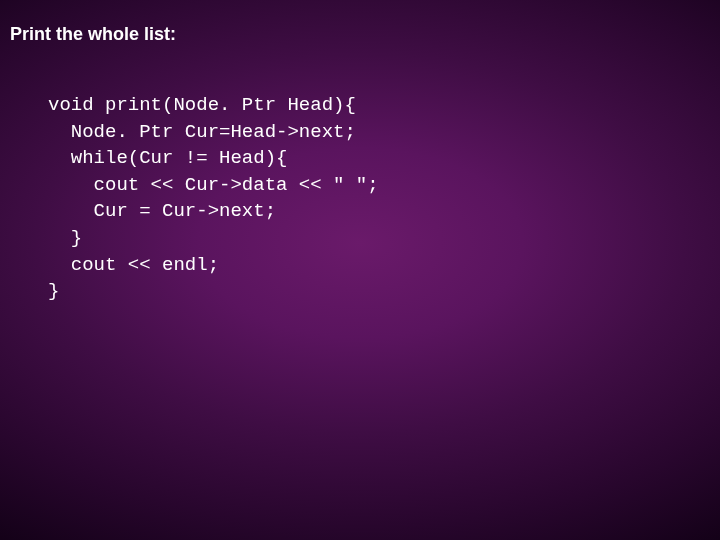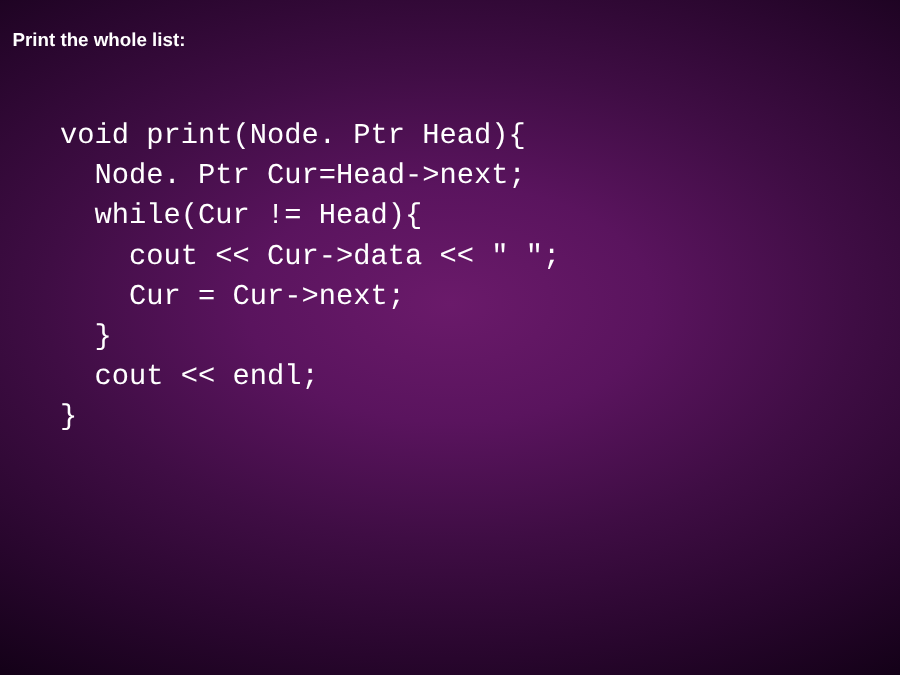--- a/index.html
+++ b/index.html
@@ -20,29 +20,29 @@
                 #100014 100%);
     position: relative;
     box-sizing: border-box;
     font-family: Arial, Helvetica, sans-serif;
   }
   .title {
     position: absolute;
     top: 24px;
     left: 10px;
     color: #ffffff;
-    font-size: 15px;
+    font-size: 18px;
     font-weight: bold;
   }
   .code-block {
     position: absolute;
     top: 92px;
     left: 48px;
     font-family: "Courier New", Courier, monospace;
-    font-size: 23px;
+    font-size: 19px;
     color: #ffffff;
     line-height: 1.4;
     white-space: pre;
   }
 </style>
 </head>
 <body>
 
 <div class="slide">
   <div class="title">Print the whole list:</div>

